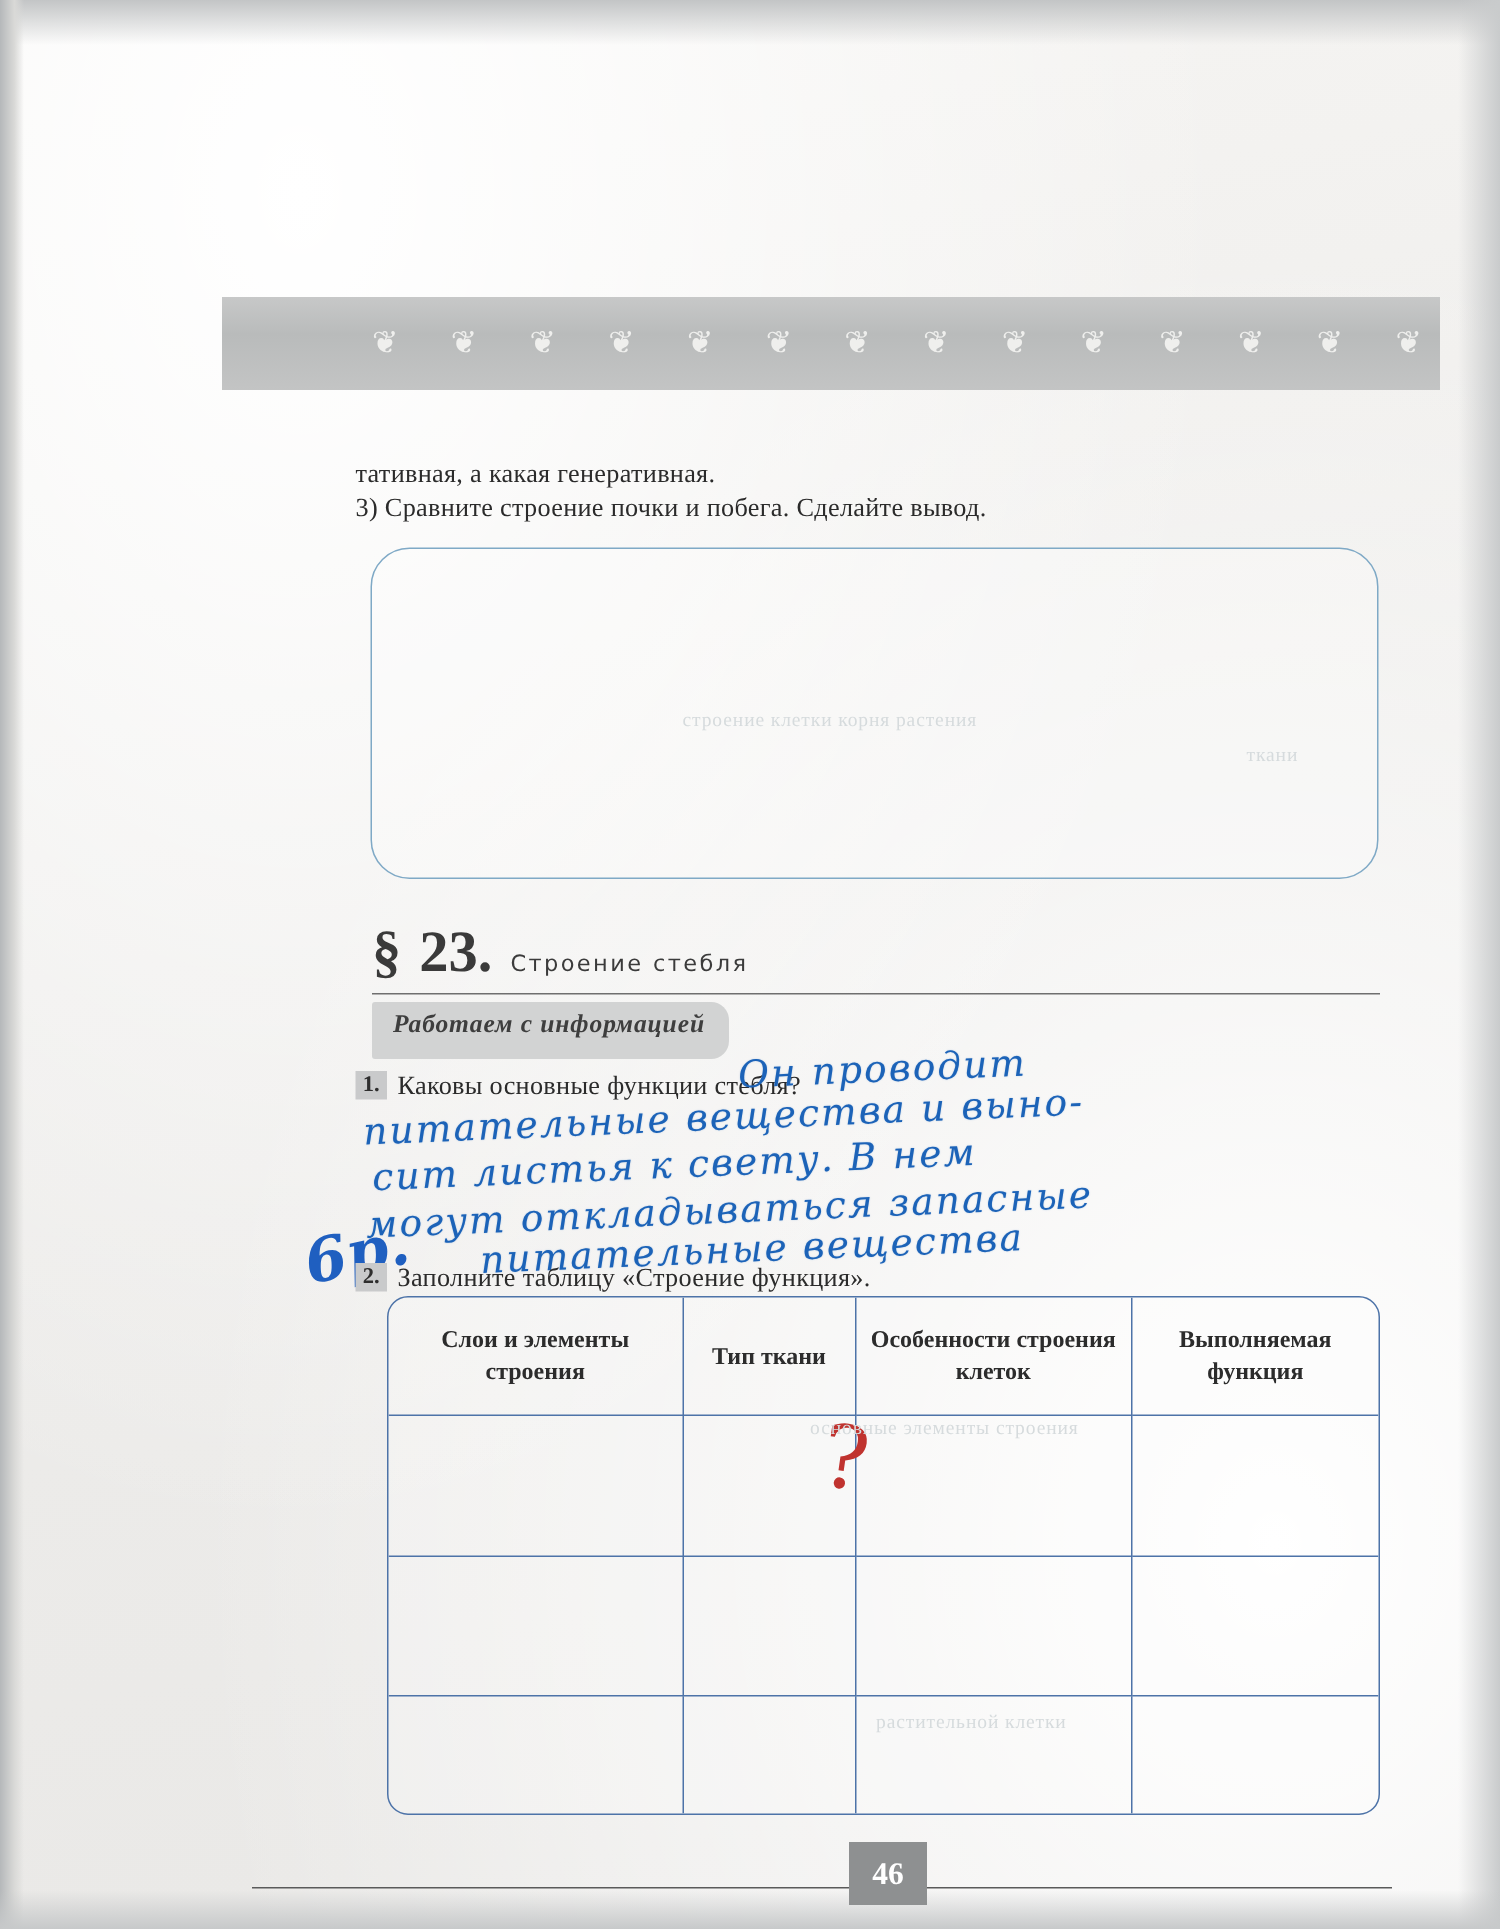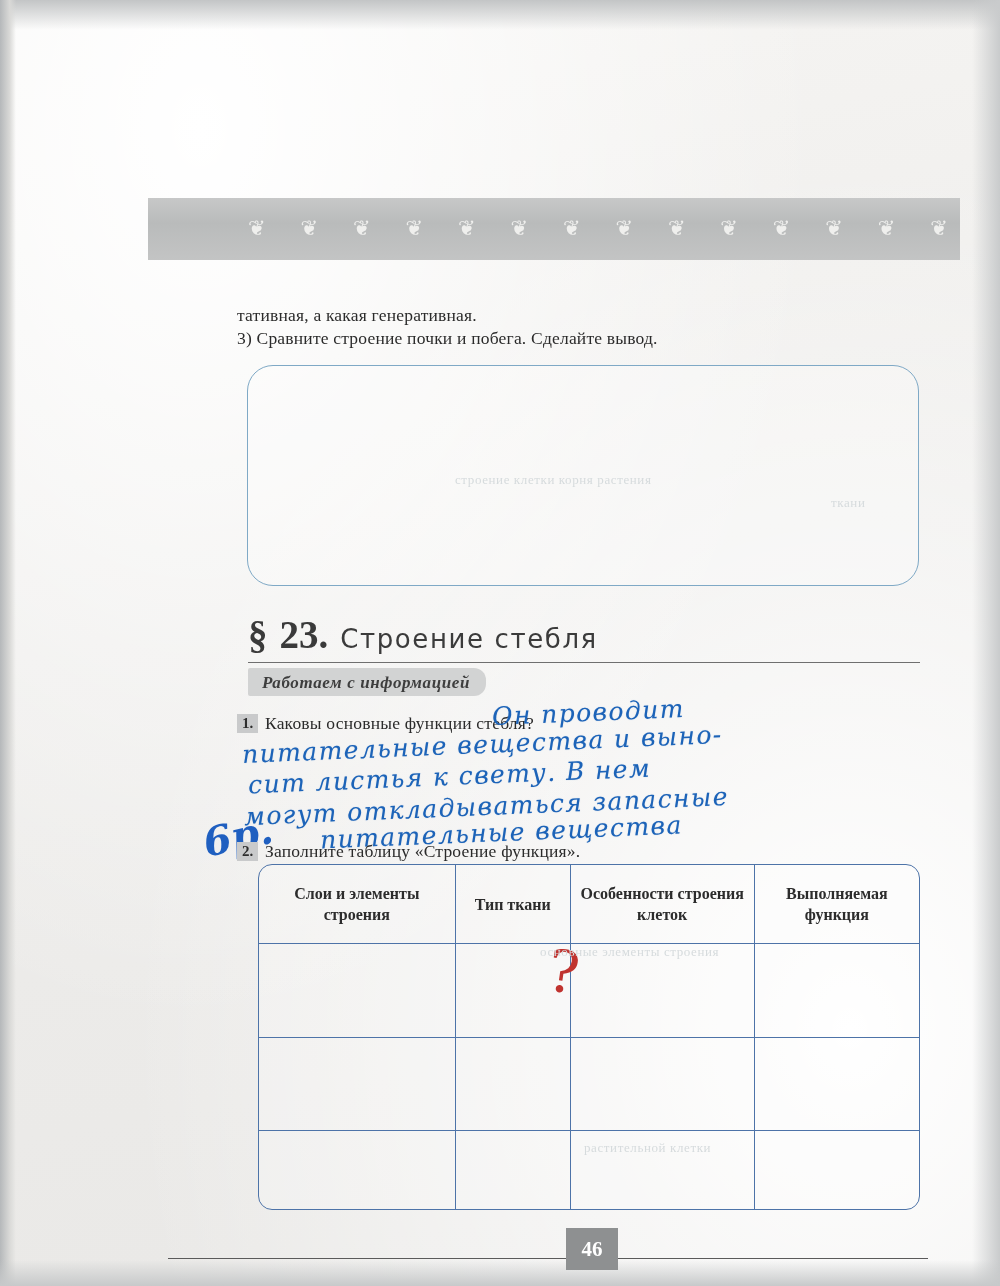--- a/index.html
+++ b/index.html
@@ -97,37 +97,37 @@
   }
   .sec-num {
     font-family: "Liberation Serif", serif;
     font-size: 39px;
     font-weight: bold;
     color: #3a3a3a;
     letter-spacing: 0px;
   }
   .sec-title {
     font-family: "DejaVu Sans", sans-serif;
-    font-size: 26px;
+    font-size: 15px;
     color: #3b3b3b;
     letter-spacing: 1.6px;
   }
   .sec-rule {
     position: absolute;
     left: 248px; top: 662px;
     width: 672px; height: 1px;
     background: #6f6f6f;
   }
 
   
   .banner {
     position: absolute;
     left: 248px; top: 668px;
     height: 26px;
-    padding: 2px 16px 0 14px;
+    padding: 2px 16px 10px 14px;
     background: #d2d3d3;
     color: #3e3e3e;
     font-family: "Liberation Serif", serif;
     font-style: italic;
     font-weight: bold;
     font-size: 17px;
     letter-spacing: .6px;
     display: flex;
     align-items: center;
     border-radius: 2px 12px 12px 2px;

